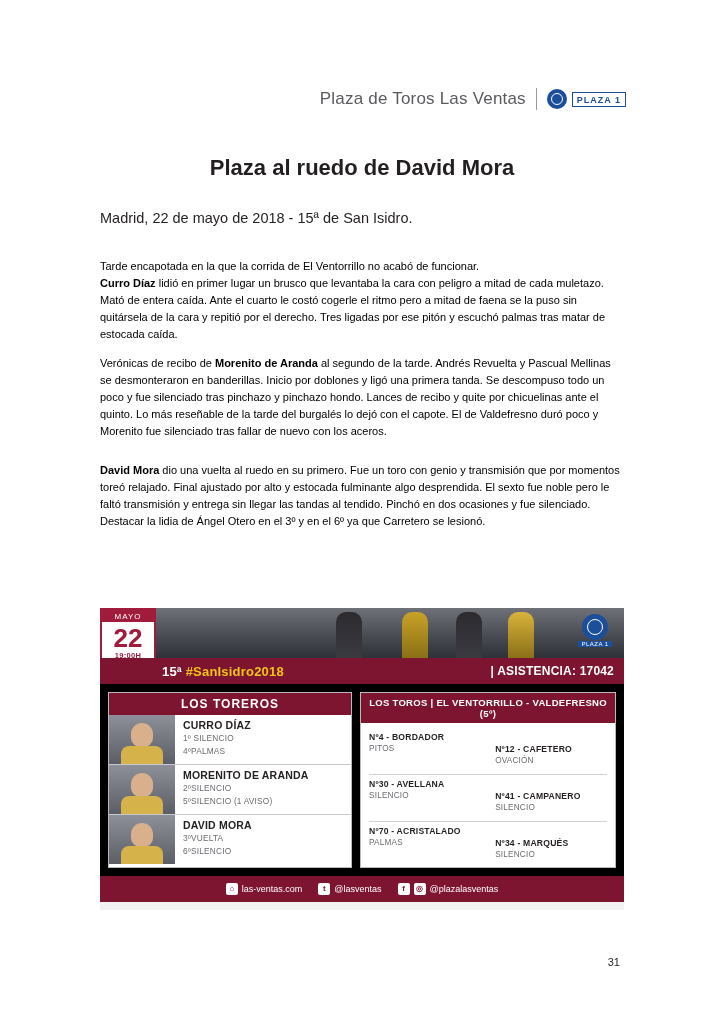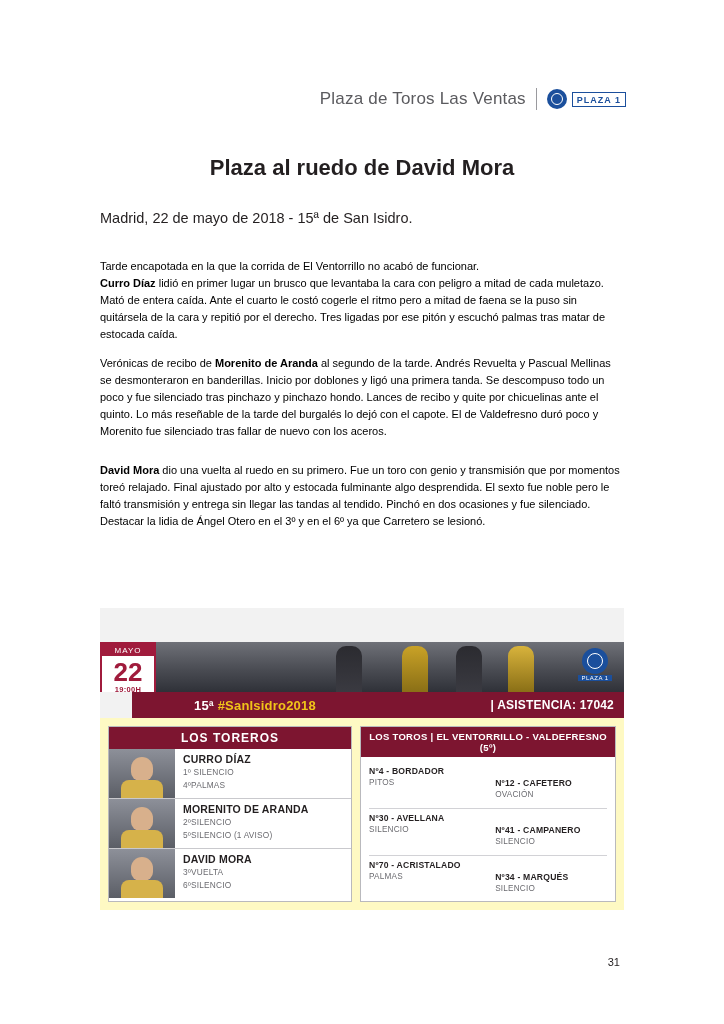--- a/index.html
+++ b/index.html
@@ -120,21 +120,20 @@
     height: 302px;
     background: #f2f2f2;
     overflow: hidden;
     font-family: "Liberation Sans", sans-serif;
   }
   .poster-top {
     position: relative;
     height: 50px;
     background: #0f766e;
     overflow: hidden;
-    margin-top: 34px;
   }
   .poster-photo {
     position: absolute;
     left: 56px;
     top: 0;
     right: 0;
     height: 50px;
     background:
       linear-gradient(180deg, #6f7178 0%, #4a4c53 55%, #2f3138 100%);
   }
@@ -186,21 +185,20 @@
   .poster-bar {
     position: relative;
     height: 26px;
     background: #7d1530;
     display: flex;
     align-items: center;
     justify-content: space-between;
     padding-left: 62px;
     padding-right: 10px;
     box-sizing: border-box;
-    margin-left: 32px;
   }
   .bar-hash {
     color: #f0c419;
     font-size: 13px;
     font-weight: bold;
     letter-spacing: 0.2px;
   }
   .bar-hash .fair { color: #ffffff; }
   .bar-att {
     color: #ffffff;
@@ -238,21 +236,21 @@
     color: #ffffff;
     background: #1b4f9c;
     text-align: center;
     letter-spacing: 0.5px;
     margin-top: 1px;
   }
 
   .poster-body {
     position: relative;
     height: 192px;
-    background: #fef9c3;
+    background: #000000;
     display: flex;
     padding: 8px;
     box-sizing: border-box;
     gap: 8px;
   }
   .panel {
     background: #ffffff;
     border: 1px solid #b9b9bd;
     box-sizing: border-box;
   }

